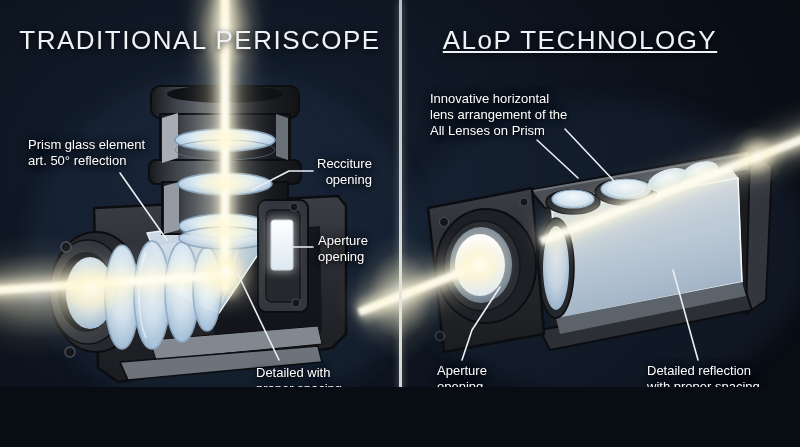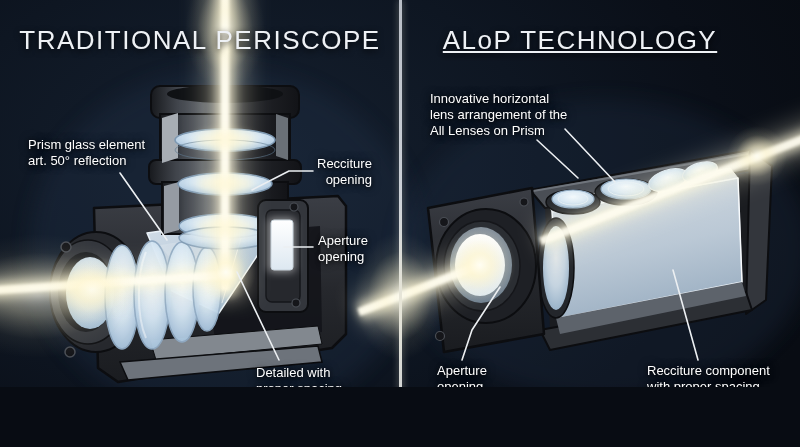--- a/index.html
+++ b/index.html
@@ -272,17 +272,17 @@
 proper spacing</div>
   </section>
 
   <section>
     <h1 class="panel-title right">ALoP TECHNOLOGY</h1>
     <div class="label" id="lbl-lens">Innovative horizontal
 lens arrangement of the
 All Lenses on Prism</div>
     <div class="label" id="lbl-aperture-r">Aperture
 opening</div>
-    <div class="label" id="lbl-detail-r">Recciture component
+    <div class="label" id="lbl-detail-r">Detailed reflection
 with proper spacing</div>
   </section>
 
 </div>
 
 </body></html>

